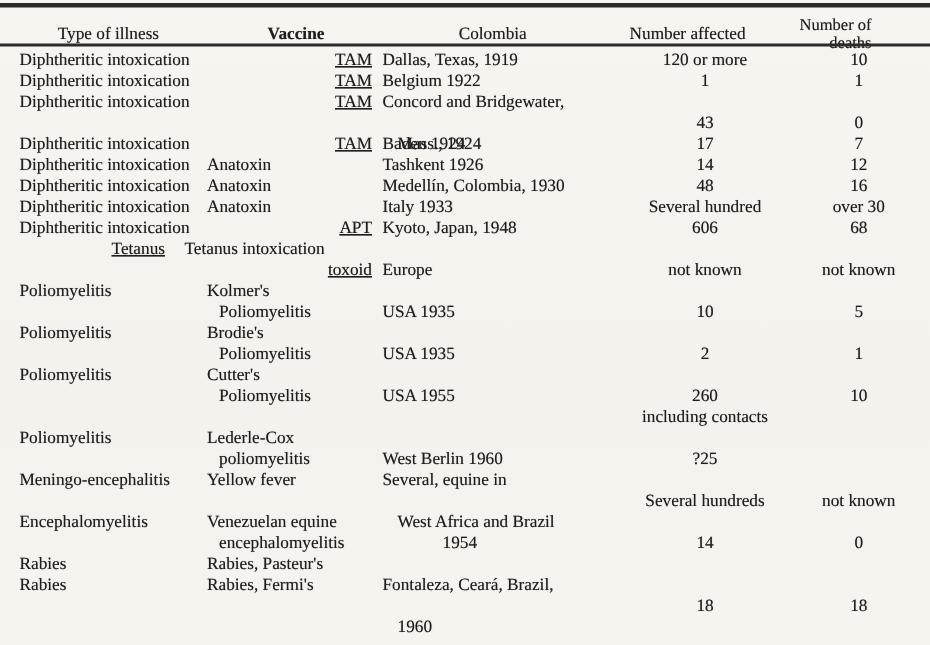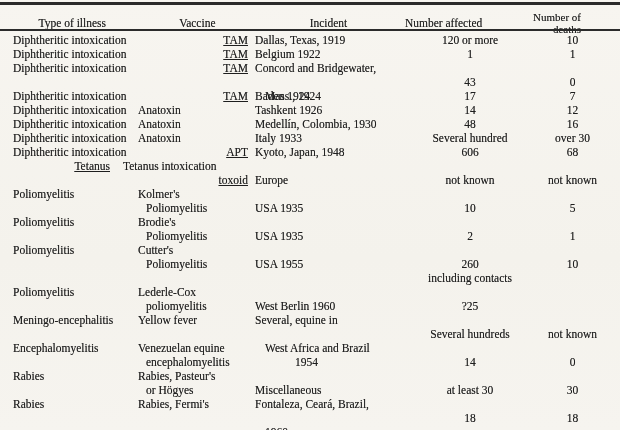--- a/index.html
+++ b/index.html
@@ -16,23 +16,23 @@
   }
   .rule { position:absolute; left:0; right:0; background:#2b2b2b; }
   .rule-top { top:2px; height:2.5px; }
   .rule-mid { top:29px; height:1.5px; }
   .header {
     position:absolute; top:2px; left:0; right:15px; height:41px;
     display:flex; align-items:center;
   }
   .hcell { white-space:nowrap; }
   .h-ill { width:138px; text-align:center; padding-left:10px; }
-  .h-vac { width:110px; text-align:center; padding-left:18px; }
+  .h-vac { width:110px; text-align:center; padding-left:18px;font-weight:bold; }
   .h-inc { width:167px; text-align:center; padding-left:10px; }
-  .h-aff { width:110px; text-align:left; }
+  .h-aff { width:110px; text-align:center; }
   .h-dea { width:95px; text-align:right; padding-right:24px; line-height:12px; font-size:11px; }
   .tbody { position:absolute; top:33px; left:0; right:0; }
   .line { display:flex; height:14px; line-height:14px; white-space:nowrap;align-items:center; }
   .cell { overflow:visible; }
   .c-ill { width:138px; padding-left:13px; }
   .c-vac { width:110px; }
   .c-vac.al-r { text-align:right;text-decoration:underline; }
   .c-vac.ind1 { padding-left:8px; }
   .c-inc { width:167px; padding-left:7px; }
   .c-inc.ind1 { padding-left:17px;margin-top:27px; }
@@ -42,21 +42,21 @@
 </style>
 </head>
 <body>
 
 <div class="page">
   <div class="rule rule-top"></div>
 
   <div class="header">
     <div class="hcell h-ill">Type of illness</div>
     <div class="hcell h-vac">Vaccine</div>
-    <div class="hcell h-inc">Incident</div>
+    <div class="hcell h-inc">Colombia</div>
     <div class="hcell h-aff">Number affected</div>
     <div class="hcell h-dea">
       <div>Number of</div>
       <div>deaths</div>
     </div>
   </div>
 
   <div class="rule rule-mid"></div>
 
   <div class="tbody">
@@ -229,27 +229,20 @@
         <div class="cell c-dea">0</div>
       </div>
       <div class="line">
         <div class="cell c-ill">Rabies</div>
         <div class="cell c-vac">Rabies, Pasteur's</div>
         <div class="cell c-inc"></div>
         <div class="cell c-aff"></div>
         <div class="cell c-dea"></div>
       </div>
       <div class="line">
-        <div class="cell c-ill"></div>
-        <div class="cell c-vac ind1">or Högyes</div>
-        <div class="cell c-inc">Miscellaneous</div>
-        <div class="cell c-aff">at least 30</div>
-        <div class="cell c-dea">30</div>
-      </div>
-      <div class="line">
         <div class="cell c-ill">Rabies</div>
         <div class="cell c-vac">Rabies, Fermi's</div>
         <div class="cell c-inc">Fontaleza, Ceará, Brazil,</div>
         <div class="cell c-aff"></div>
         <div class="cell c-dea"></div>
       </div>
       <div class="line">
         <div class="cell c-ill"></div>
         <div class="cell c-vac"></div>
         <div class="cell c-inc ind1">1960</div>

